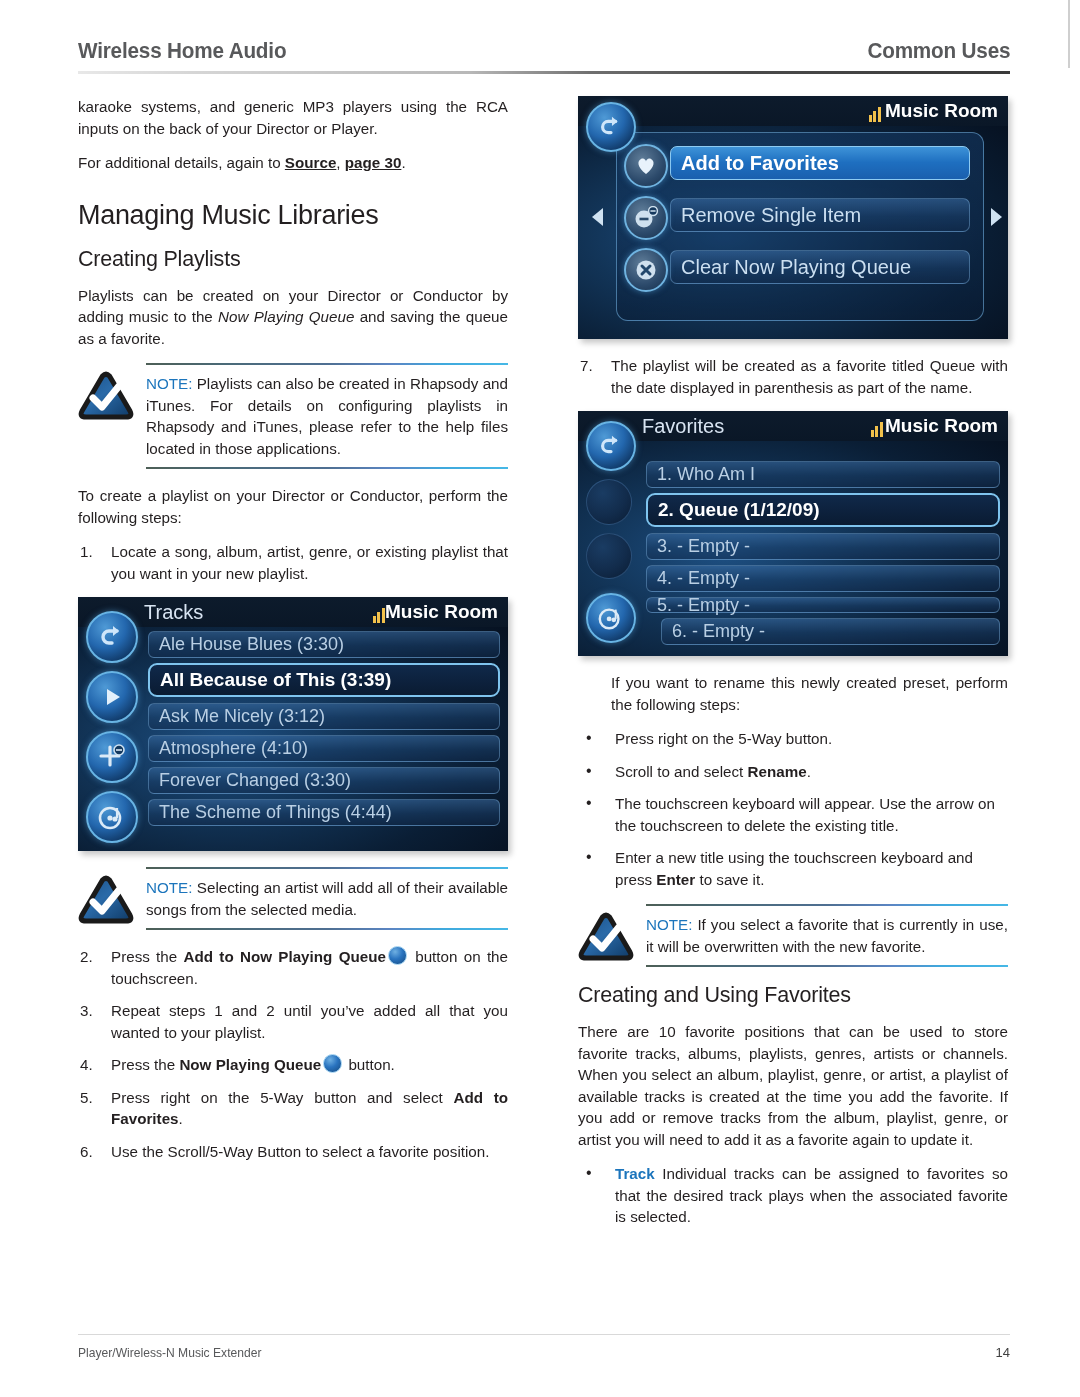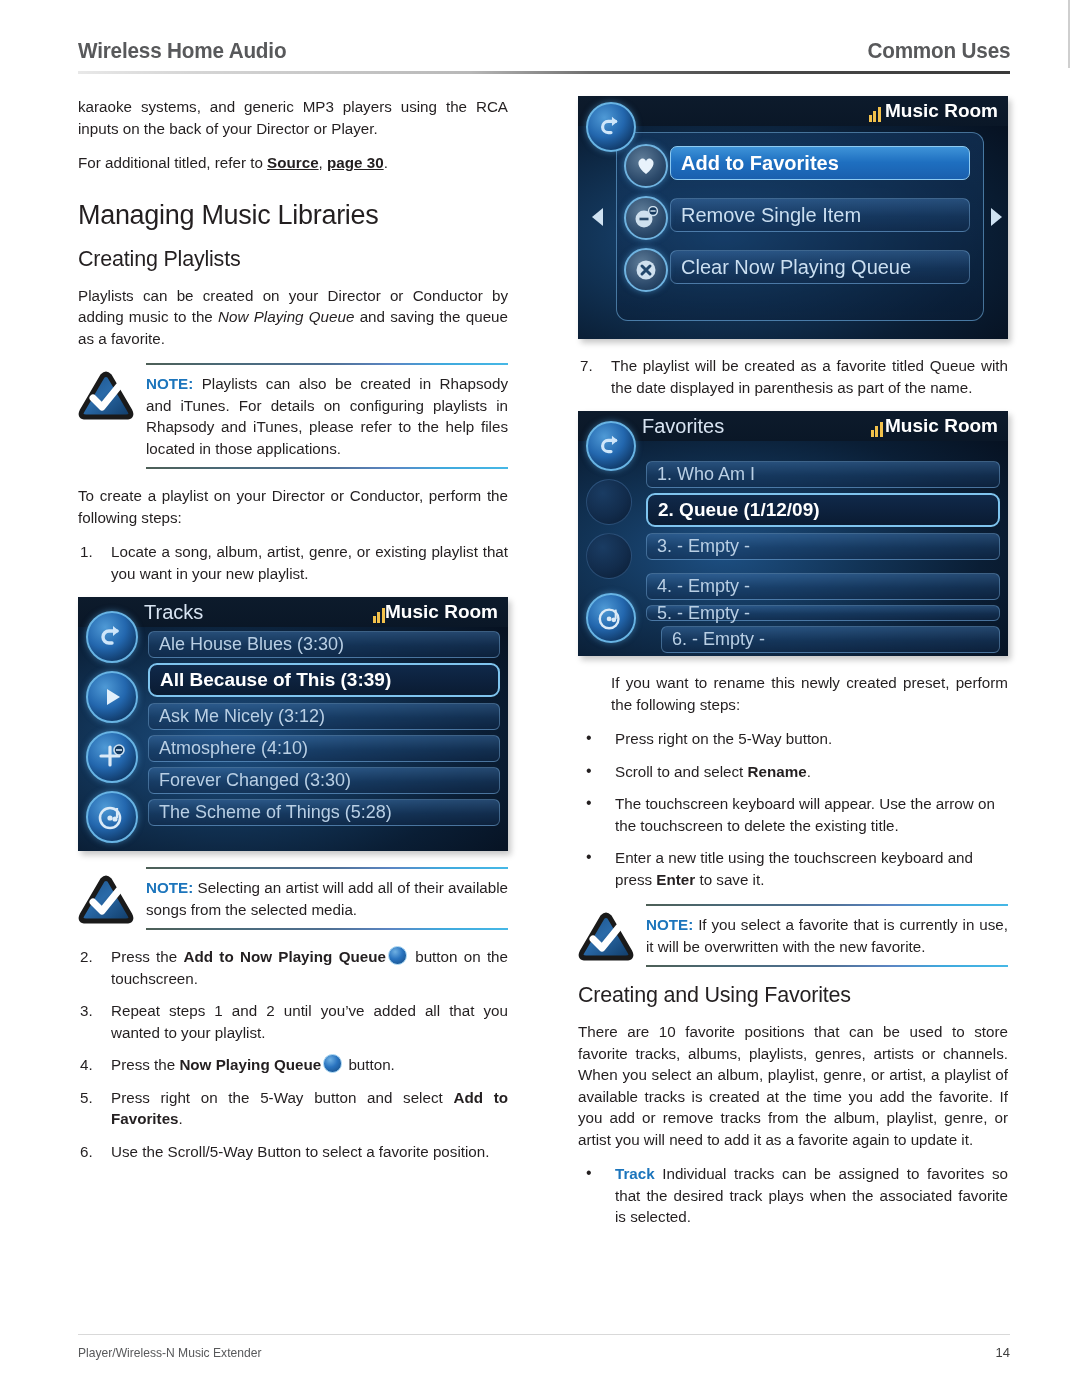--- a/index.html
+++ b/index.html
@@ -155,21 +155,21 @@
     width: 362px;
     background: linear-gradient(to right, #4d5f56 0%, #4a6a78 22%, #4f6f92 50%, #5b86c4 68%, #3fa9dd 82%, #46b8e6 100%);
   }
   .note-body {
     font-size: 15.2px;
     line-height: 21.5px;
     text-align: justify;
     padding: 8px 0 8px 0;
     width: 362px;
   }
-  .note-label { color: #1c75bc; font-weight: bold; }
+  .note-label { color: #1c75bc; font-weight: normal; }
   .note-icon {
     position: absolute;
     left: 0;
     top: 8px;
     width: 56px;
     height: 50px;
   }
 
   
   .device {
@@ -332,21 +332,21 @@
     <div class="header-left">Wireless Home Audio</div>
     <div class="header-right">Common Uses</div>
     <div class="header-rule"></div>
   </div>
   <div class="edge-line"></div>
 
   <div class="col col-left">
 
     <p class="para">karaoke systems, and generic MP3 players using the RCA inputs on the back of your Director or Player.</p>
 
-    <p class="para nojust"><span>For additional titled, refer to </span><span class="ul-bold">Source</span><span>, </span><span class="ul-bold">page 30</span><span>.</span></p>
+    <p class="para nojust"><span>For additional details, again to </span><span class="ul-bold">Source</span><span>, </span><span class="ul-bold">page 30</span><span>.</span></p>
 
     <h1 class="section">Managing Music Libraries</h1>
 
     <h2 class="subsection">Creating Playlists</h2>
 
     <p class="para"><span>Playlists can be created on your Director or Conductor by adding music to the </span><em>Now Playing Queue</em><span> and saving the queue as a favorite.</span></p>
 
     <div class="note">
       <div class="note-icon">
         <svg viewBox="0 0 56 50" width="56" height="50" aria-hidden="true">
@@ -407,21 +407,21 @@
               <circle cx="18" cy="17" r="2.6" fill="#dbeaf7"></circle>
             </svg>
         </div>
 
         <div class="rowlist" style="left:70px; top:34px; right:8px;">
           <div class="row" style="height:27px; font-size:18px; margin-bottom:5px;">Ale House Blues (3:30)</div>
           <div class="row sel" style="height:34px; font-size:19px; margin-bottom:6px;">All Because of This (3:39)</div>
           <div class="row" style="height:27px; font-size:18px; margin-bottom:5px;">Ask Me Nicely (3:12)</div>
           <div class="row" style="height:27px; font-size:18px; margin-bottom:5px;">Atmosphere (4:10)</div>
           <div class="row" style="height:27px; font-size:18px; margin-bottom:5px;">Forever Changed (3:30)</div>
-          <div class="row" style="height:27px; font-size:18px;">The Scheme of Things (5:28)</div>
+          <div class="row" style="height:27px; font-size:18px;">The Scheme of Things (4:44)</div>
         </div>
       </div>
     </div>
 
     <div class="note">
       <div class="note-icon">
         <svg viewBox="0 0 56 50" width="56" height="50" aria-hidden="true">
           <defs>
             <linearGradient id="ng2" x1="0" y1="0" x2="1" y2="1">
               <stop offset="0%" stop-color="#1a4f86"></stop>
@@ -523,21 +523,21 @@
               <circle cx="13" cy="16" r="10" fill="none" stroke="#dbeaf7" stroke-width="2.6"></circle>
               <circle cx="13" cy="16" r="2.6" fill="#dbeaf7"></circle>
               <path d="M20 6 v10" stroke="#dbeaf7" stroke-width="2.2"></path>
               <circle cx="18" cy="17" r="2.6" fill="#dbeaf7"></circle>
             </svg>
         </div>
 
         <div class="rowlist" style="left:68px; top:50px; right:8px;">
           <div class="row" style="height:27px; font-size:18px; margin-bottom:5px;">1. Who Am I</div>
           <div class="row sel" style="height:34px; font-size:19px; margin-bottom:6px;">2. Queue (1/12/09)</div>
-          <div class="row" style="height:27px; font-size:18px; margin-bottom:13px;">3. - Empty -</div>
+          <div class="row" style="height:27px; font-size:18px; margin-bottom:5px;">3. - Empty -</div>
           <div class="row" style="height:27px; font-size:18px; margin-bottom:5px;">4. - Empty -</div>
           <div class="row" style="height:16px; font-size:18px; margin-bottom:5px;">5. - Empty -</div>
           <div class="row" style="height:27px; font-size:18px;margin-left:15px;">6. - Empty -</div>
         </div>
       </div>
     </div>
 
     <p class="para" style="padding-left:33px;">If you want to rename this newly created preset, perform the following steps:</p>
 
     <ul class="bullets">

